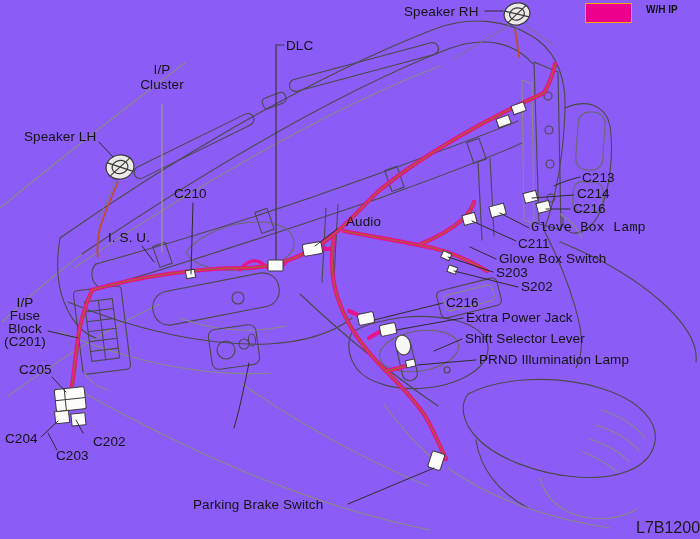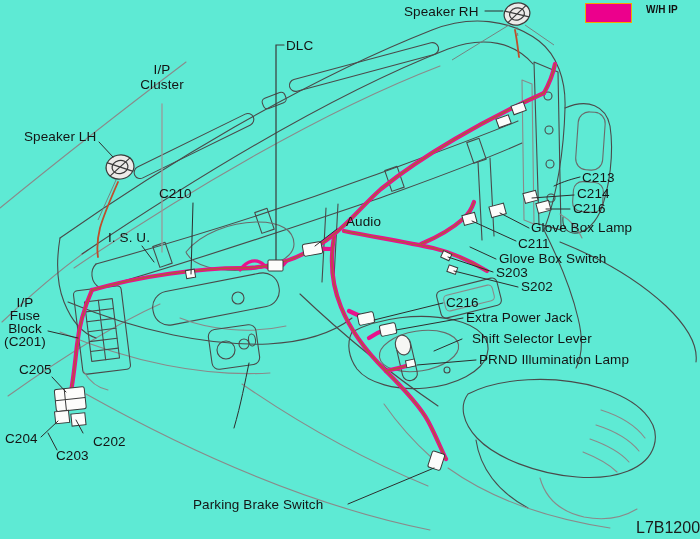--- a/index.html
+++ b/index.html
@@ -1,20 +1,20 @@
 <!DOCTYPE html>
 <html><head>
 <meta charset="utf-8">
 <style>
   html,body{margin:0;padding:0;}
   body{font-family:"Liberation Sans", sans-serif;}
   #stage{
     position:relative;
     width:700px;height:539px;
-    background:#5eead4;
+    background:#8b5cf6;
     overflow:hidden;
   }
   #art{position:absolute;left:0;top:0;}
   .lbl{
     position:absolute;
     font-size:13.5px;
     line-height:15px;
     color:#141414;
     white-space:pre-line;
     letter-spacing:0.1px;
@@ -227,34 +227,34 @@
       <path d="M234,428 C241,404 245,382 249,363"></path>
       <path d="M348,504 L434,468"></path>
     </g>
   </svg>
 
   <div class="lbl" style="left:404px;top:4px;">Speaker RH</div>
   <div class="lbl" style="left:286px;top:38px;">DLC</div>
   <div class="lbl center" style="left:134px;top:62px;width:56px;">I/P
 Cluster</div>
   <div class="lbl" style="left:24px;top:129px;">Speaker LH</div>
-  <div class="lbl" style="left:159px;top:186px;">C210</div>
+  <div class="lbl" style="left:174px;top:186px;">C210</div>
   <div class="lbl" style="left:108px;top:230px;">I. S. U.</div>
   <div class="lbl" style="left:326px;top:214px;padding-left:20px;">Audio</div>
   <div class="lbl" style="left:582px;top:170px;">C213</div>
   <div class="lbl" style="left:577px;top:186px;">C214</div>
   <div class="lbl" style="left:573px;top:201px;">C216</div>
-  <div class="lbl" style="left:531px;top:220px;">Glove Box Lamp</div>
+  <div class="lbl" style="left:531px;top:220px;font-family:Liberation Mono, monospace;">Glove Box Lamp</div>
   <div class="lbl" style="left:518px;top:236px;">C211</div>
   <div class="lbl" style="left:499px;top:251px;text-align:right;">Glove Box Switch</div>
   <div class="lbl" style="left:496px;top:265px;">S203</div>
   <div class="lbl" style="left:521px;top:279px;">S202</div>
   <div class="lbl" style="left:446px;top:295px;">C216</div>
   <div class="lbl" style="left:466px;top:310px;">Extra Power Jack</div>
-  <div class="lbl" style="left:465px;top:331px;margin-left:7px;">Shift Selector Lever</div>
+  <div class="lbl" style="left:465px;top:331px;">Shift Selector Lever</div>
   <div class="lbl" style="left:479px;top:352px;">PRND Illumination Lamp</div>
   <div class="lbl center tight" style="left:0px;top:296px;width:50px;">I/P
 Fuse
 Block
 (C201)</div>
   <div class="lbl" style="left:19px;top:362px;">C205</div>
   <div class="lbl" style="left:5px;top:431px;">C204</div>
   <div class="lbl" style="left:93px;top:434px;">C202</div>
   <div class="lbl" style="left:56px;top:448px;">C203</div>
   <div class="lbl" style="left:193px;top:497px;">Parking Brake Switch</div>

